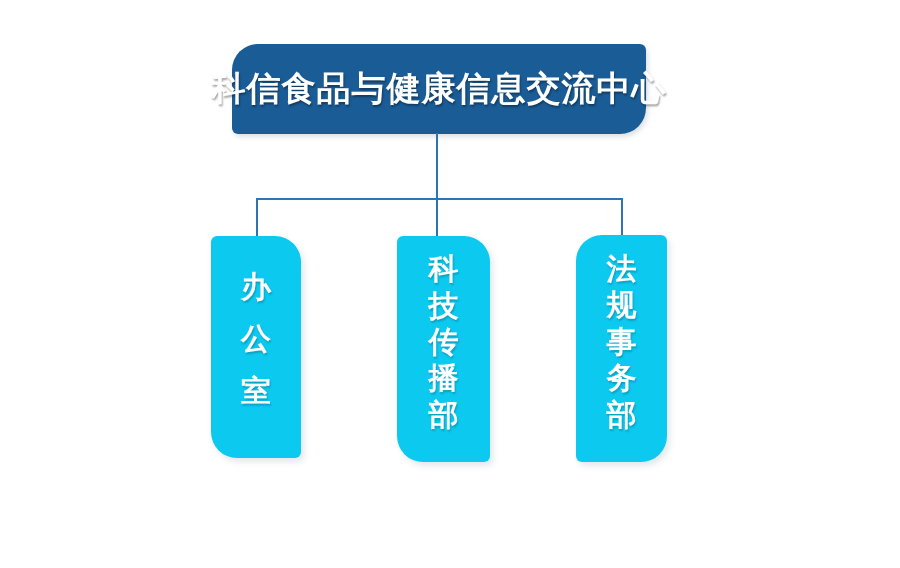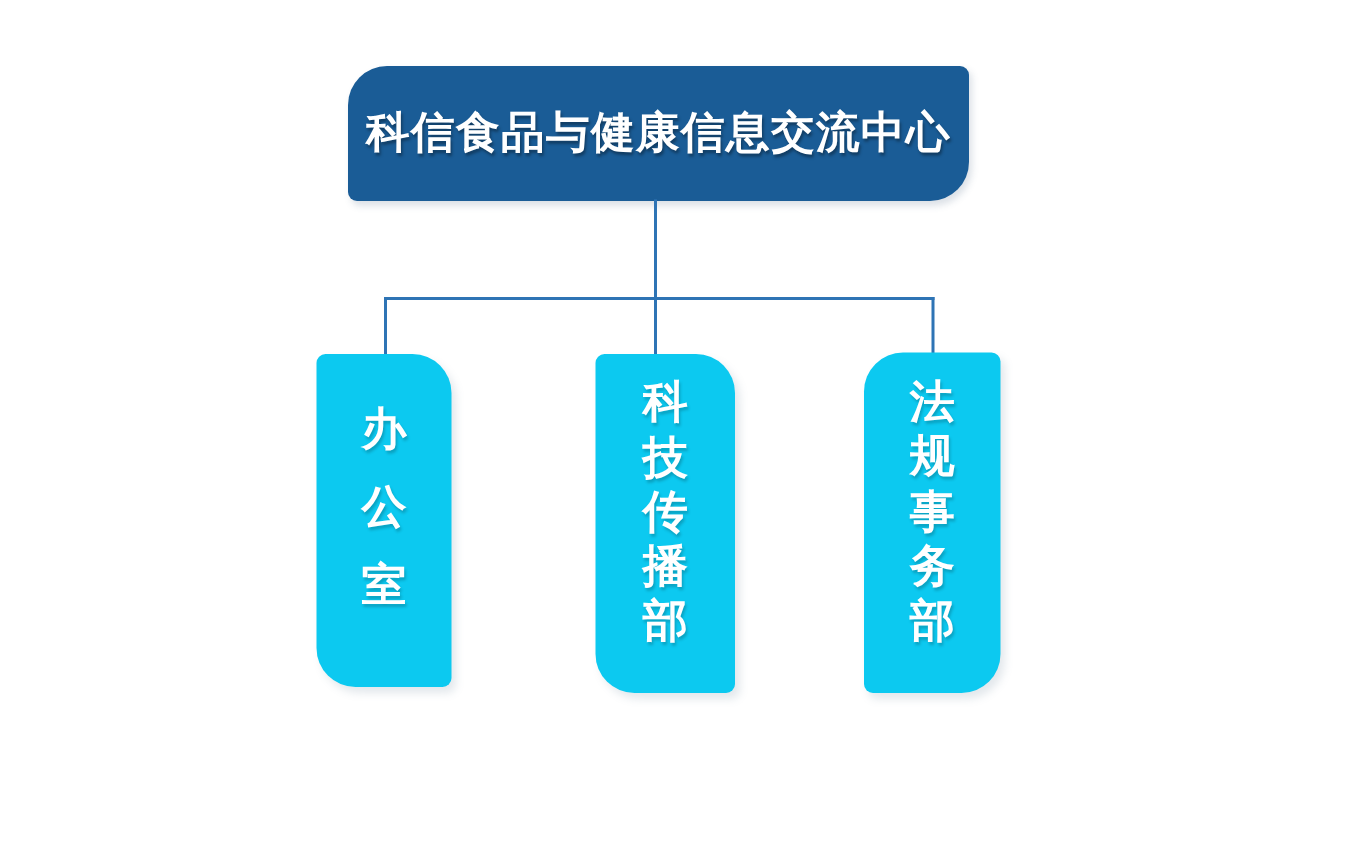--- a/index.html
+++ b/index.html
@@ -20,21 +20,21 @@
     position: absolute;
     left: 232px; top: 44px;
     width: 414px; height: 90px;
     background: #1A5C96;
     border-radius: 26px 6px 26px 6px;
     display: flex; align-items: center; justify-content: center;
     box-shadow: 2px 3px 5px rgba(60, 90, 120, 0.18);
   }
   .root-label {
     color: #ffffff;
-    font-size: 29px;
+    font-size: 34px;
     font-weight: bold;
     letter-spacing: 1px;
     white-space: nowrap;
     text-shadow: 1px 2px 2px rgba(0,0,0,0.35);
   }
   
   .line { position: absolute; background: #2E74B5; }
   .l-trunk  { left: 436px; top: 133px; width: 2px;  height: 66px; }
   .l-bar    { left: 256px; top: 198px; width: 367px; height: 2px; }
   .l-drop-a { left: 256px; top: 198px; width: 2px;  height: 40px; }

